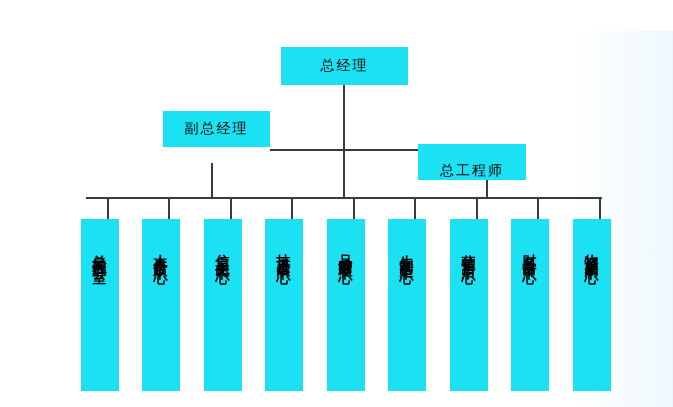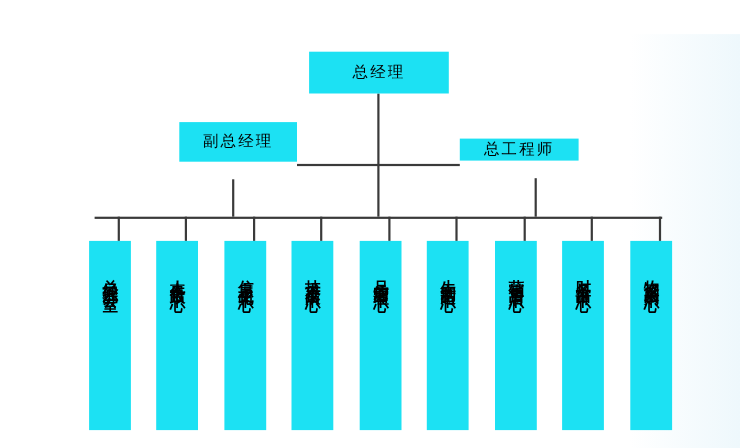--- a/index.html
+++ b/index.html
@@ -52,21 +52,21 @@
     position: absolute;
     background: var(--connector, #3a3a3a);
   }
   .line.v { width: 2px; }
   .line.h { height: 2px; }
 
   
   .root-box  { left: 281px; top: 16px; width: 127px; height: 38px; }
   
   .l2a-box   { left: 163px; top: 80px; width: 107px; height: 36px; }
-  .l2b-box   { left: 418px; top: 95px; width: 108px; height: 20px; }
+  .l2b-box   { left: 418px; top: 113px; width: 108px; height: 36px; align-items: flex-end; }
 
   
   .drop-root { left: 343px; top: 54px;  height: 112px; }
   .h-l2      { left: 270px; top: 118px; width: 148px;  }
   .drop-l2a  { left: 211px; top: 132px; height: 34px;  }
   .drop-l2b  { left: 486px; top: 131px; height: 35px;  }
   .dist-line { left: 86px;  top: 166px; width: 516px;  }
   .stub      { top: 166px;  height: 22px; }
 </style>
 </head>

